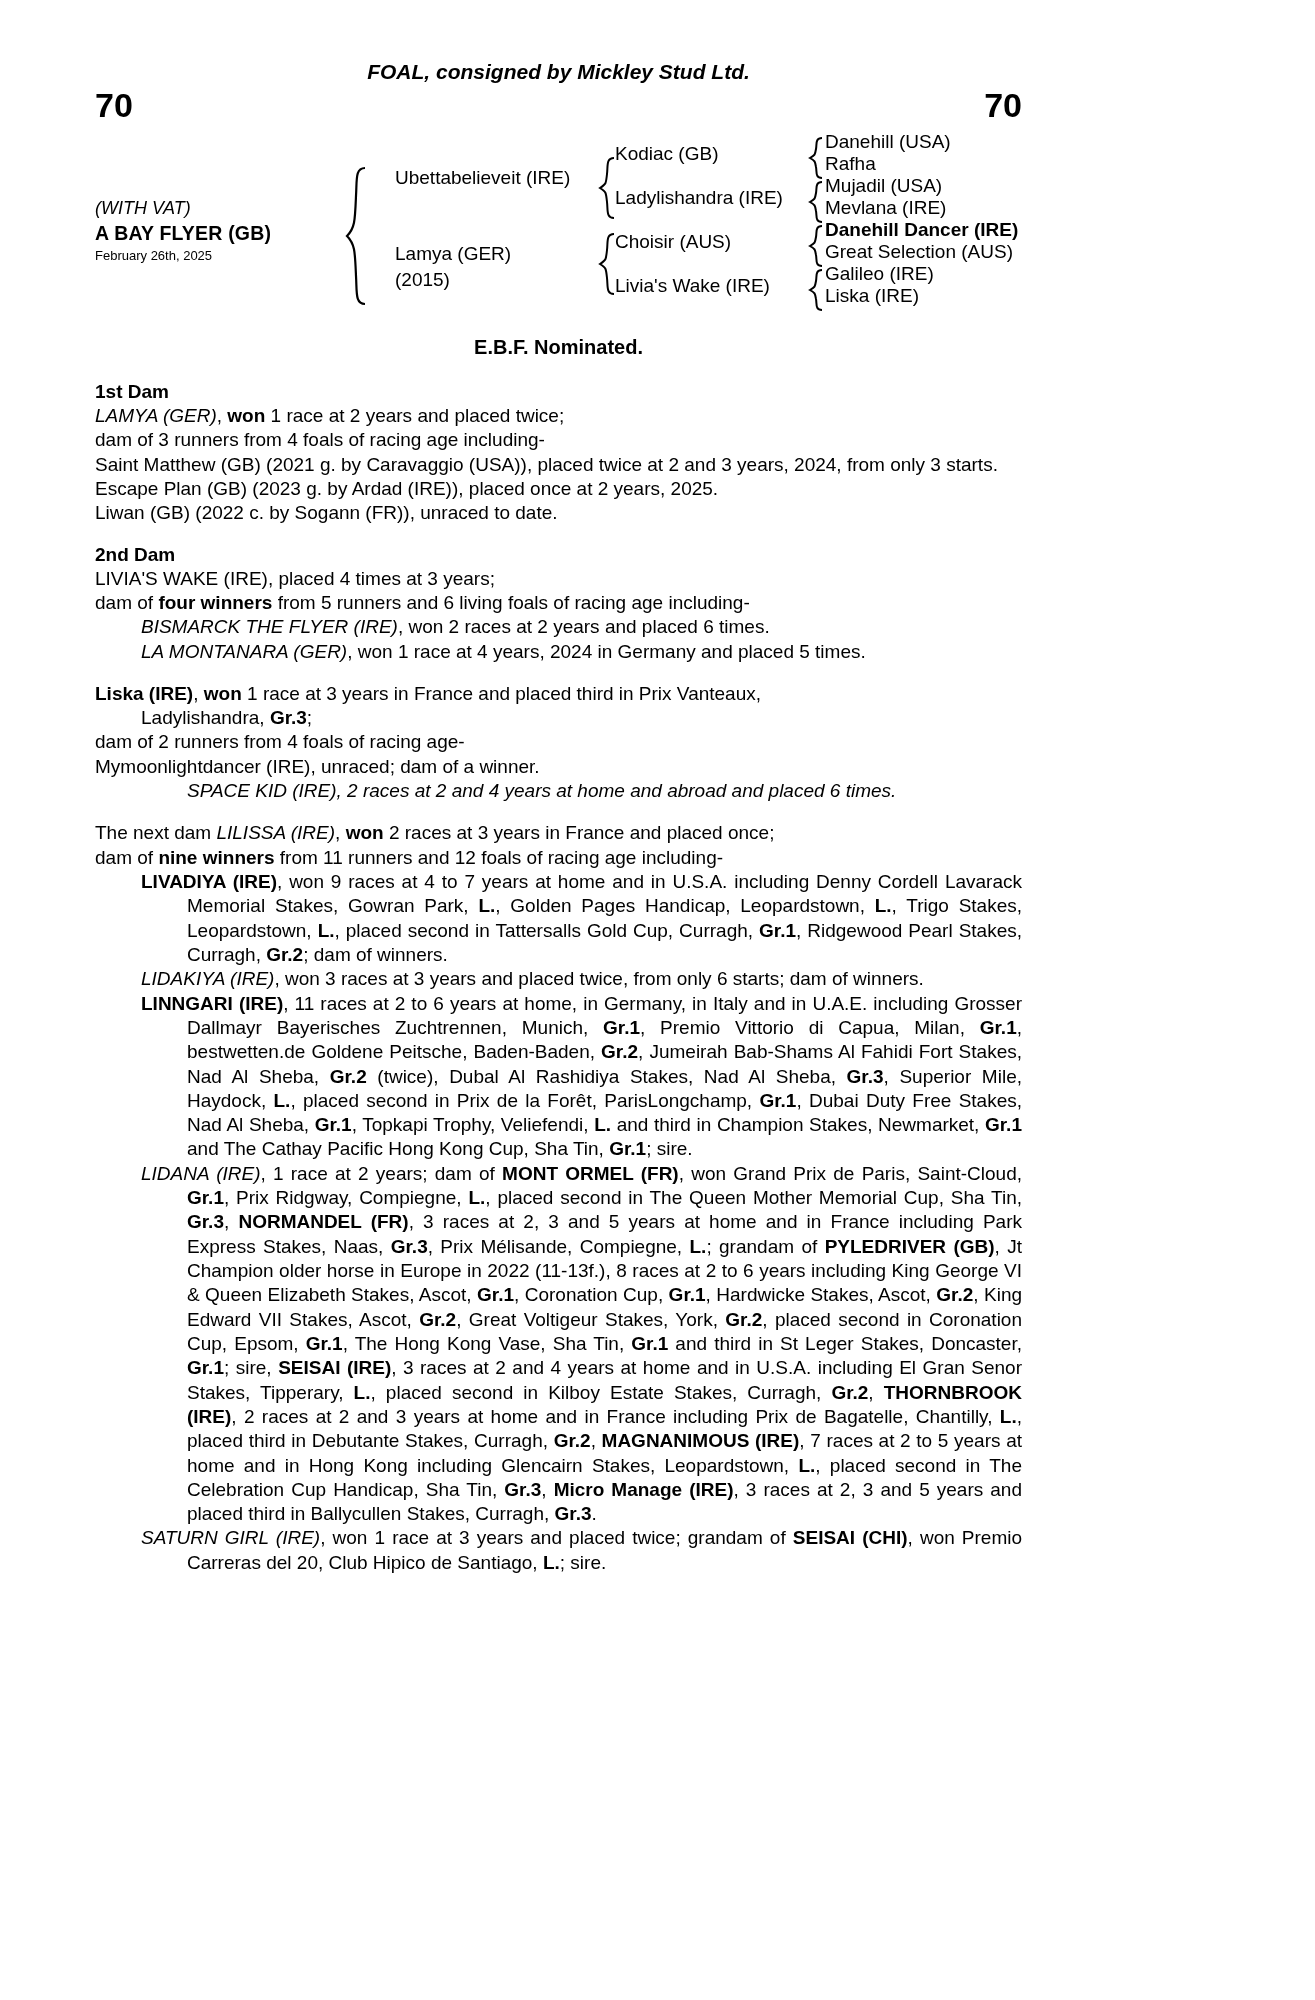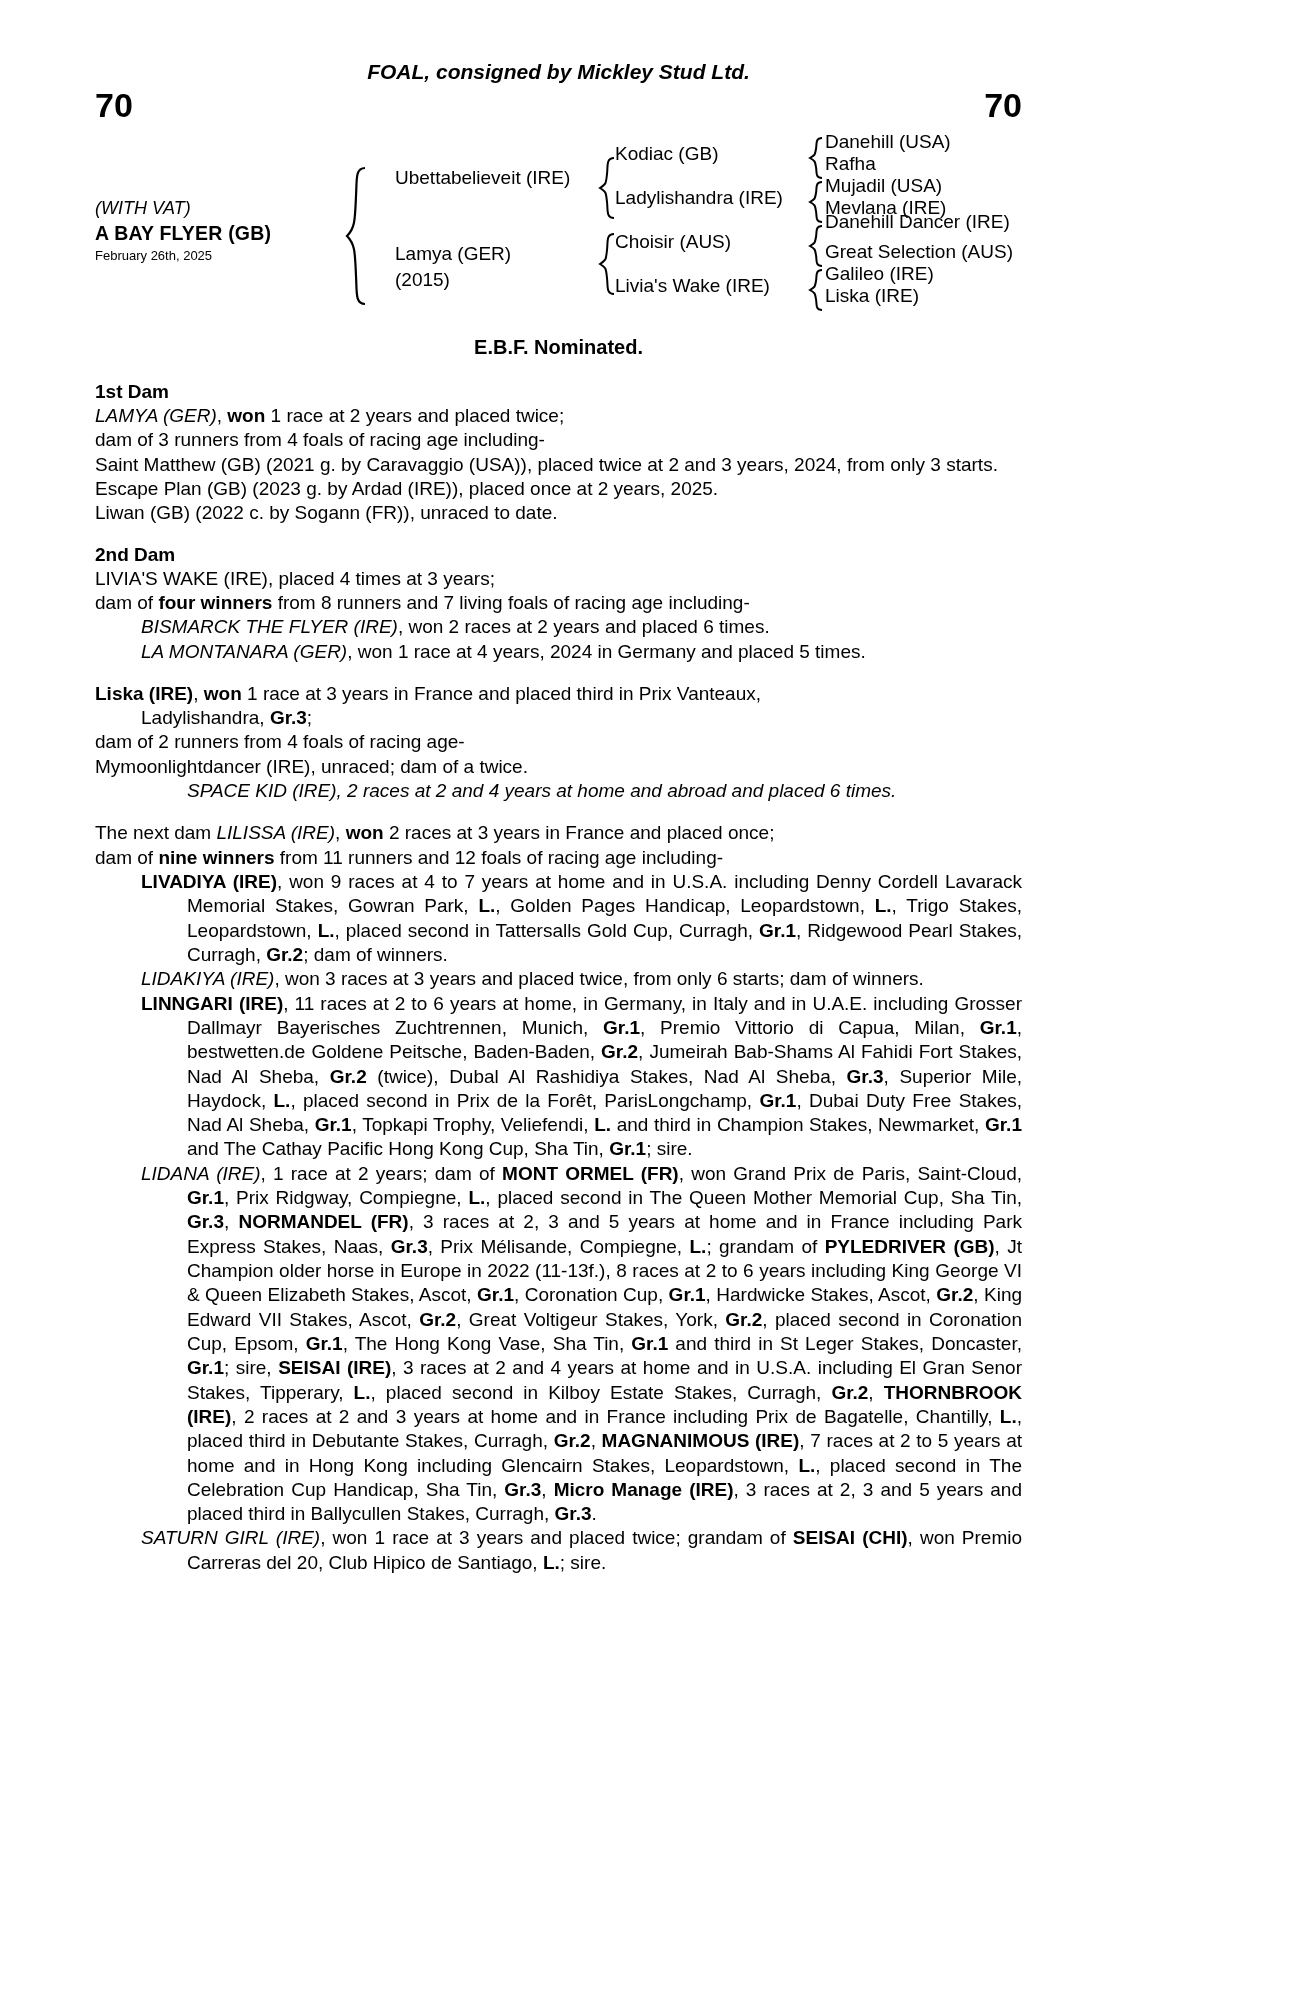--- a/index.html
+++ b/index.html
@@ -169,51 +169,51 @@
       <svg width="16" height="44" viewBox="0 0 16 44">
           <path d="M14 2 C7 2 9 8 8 13 C7 19 7 19 2 22 C7 25 7 25 8 31 C9 36 7 42 14 42" fill="none" stroke="#000" stroke-width="2"></path>
         </svg>
     </div>
 
     <div class="gen3">
       <div class="ped-item" style="top:-14px;">Danehill (USA)</div>
       <div class="ped-item" style="top:8px;">Rafha</div>
       <div class="ped-item" style="top:30px;">Mujadil (USA)</div>
       <div class="ped-item" style="top:52px;">Mevlana (IRE)</div>
-      <div class="ped-item" style="top:66px;">Danehill Dancer (IRE)</div>
+      <div class="ped-item" style="top:74px;font-weight:bold;">Danehill Dancer (IRE)</div>
       <div class="ped-item" style="top:96px;">Great Selection (AUS)</div>
       <div class="ped-item" style="top:118px;">Galileo (IRE)</div>
       <div class="ped-item" style="top:140px;">Liska (IRE)</div>
     </div>
   </div>
 
   <div class="ebf">E.B.F. Nominated.</div>
 
   <div class="section">
     <div class="dam-head">1st Dam</div>
     <p class="t"><i>LAMYA (GER)</i>, <b>won</b><span> 1 race at 2 years and placed twice;</span></p>
     <p class="t">dam of 3 runners from 4 foals of racing age including-</p>
     <p class="t hang1">Saint Matthew (GB) (2021 g. by Caravaggio (USA)), placed twice at 2 and 3 years, 2024, from only 3 starts.</p>
     <p class="t hang1">Escape Plan (GB) (2023 g. by Ardad (IRE)), placed once at 2 years, 2025.</p>
     <p class="t hang1">Liwan (GB) (2022 c. by Sogann (FR)), unraced to date.</p>
   </div>
 
   <div class="section">
     <div class="dam-head">2nd Dam</div>
     <p class="t">LIVIA'S WAKE (IRE), placed 4 times at 3 years;</p>
-    <p class="t"><span>dam of </span><b>four winners</b><span> from 8 runners and 7 living foals of racing age including-</span></p>
+    <p class="t"><span>dam of </span><b>four winners</b><span> from 5 runners and 6 living foals of racing age including-</span></p>
     <p class="t ind1"><i>BISMARCK THE FLYER (IRE)</i><span>, won 2 races at 2 years and placed 6 times.</span></p>
     <p class="t ind1"><i>LA MONTANARA (GER)</i><span>, won 1 race at 4 years, 2024 in Germany and placed 5 times.</span></p>
   </div>
 
   <div class="section">
     <p class="t"><b>Liska  (IRE)</b>, <b>won</b><span> 1  race  at  3  years  in  France  and  placed  third  in  Prix  Vanteaux,</span></p>
     <p class="t ind1"><span>Ladylishandra, </span><b>Gr.3</b><span>;</span></p>
     <p class="t">dam of 2 runners from 4 foals of racing age-</p>
-    <p class="t hang1">Mymoonlightdancer (IRE), unraced; dam of a twice.</p>
+    <p class="t hang1">Mymoonlightdancer (IRE), unraced; dam of a winner.</p>
     <p class="t ind2hang"><i>SPACE KID (IRE), 2 races at 2 and 4 years at home and abroad and placed 6 times.</i></p>
   </div>
 
   <div class="section blk">
     <p class="t"><span>The next dam </span><i>LILISSA (IRE)</i><span>, </span><b>won</b><span> 2 races at 3 years in France and placed once;</span></p>
     <p class="t"><span>dam of </span><b>nine winners</b><span> from 11 runners and 12 foals of racing age including-</span></p>
 
     <p class="t hang2 just"><b>LIVADIYA (IRE)</b>, won 9 races at 4 to 7 years at home and in U.S.A. including Denny Cordell Lavarack Memorial Stakes, Gowran Park, <b>L.</b>, Golden Pages Handicap, Leopardstown, <b>L.</b>, Trigo Stakes, Leopardstown, <b>L.</b>, placed second in Tattersalls Gold Cup, Curragh, <b>Gr.1</b>, Ridgewood Pearl Stakes, Curragh, <b>Gr.2</b>; dam of winners.</p>
 
     <p class="t hang2 just"><i>LIDAKIYA (IRE)</i>, won 3 races at 3 years and placed twice, from only 6 starts; dam of winners.</p>

